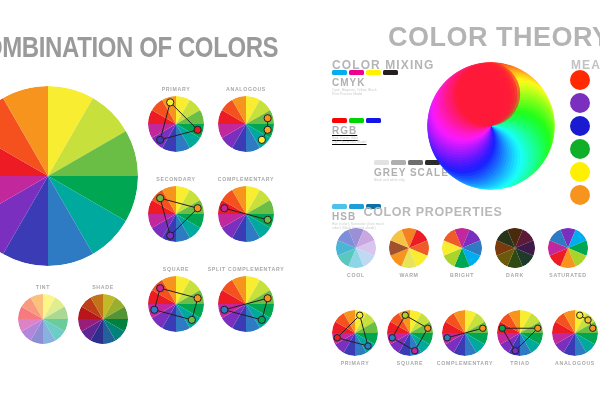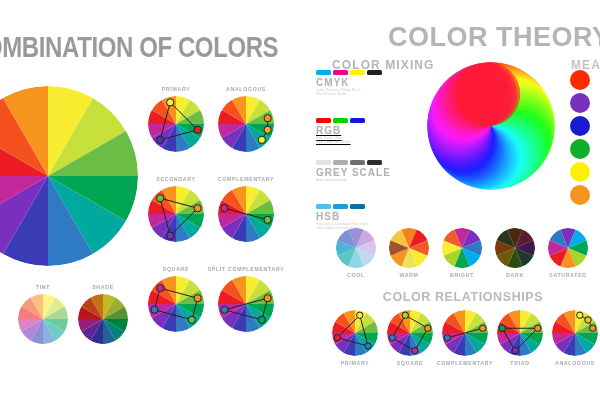--- a/index.html
+++ b/index.html
@@ -31,21 +31,21 @@
     position:absolute;left:332px;top:58px;
     font-weight:bold;font-size:12px;color:#b5b5b5;letter-spacing:1.1px;
   }
   .mean-head{
     position:absolute;left:571px;top:58px;
     font-weight:bold;font-size:12px;color:#c2c2c2;letter-spacing:1.1px;
     white-space:nowrap;overflow:hidden;width:29px;
   }
 
   
-  .mix-block{position:absolute;left:316px;}
+  .mix-block{position:absolute;left:332px;}
   .sw-row{display:flex;gap:2px;margin-bottom:2px;}
   .sw{width:15px;height:5px;border-radius:1.5px;}
   .mix-name{font-weight:bold;font-size:10px;color:#b0b0b0;letter-spacing:1px;line-height:11px;}
   .mix-desc{font-size:3.2px;color:#c9c9c9;line-height:4.4px;letter-spacing:0.1px;}
 
   
   .wlabel{
     position:absolute;text-align:center;
     font-size:5.2px;font-weight:bold;color:#a9a9a9;letter-spacing:0.7px;
     white-space:nowrap;
@@ -291,21 +291,21 @@
       <div class="mix-block" style="top: 118px; text-decoration: underline;">
         <div class="sw-row">
           <div class="sw" style="background: rgb(255, 0, 0);"></div>
           <div class="sw" style="background: rgb(0, 212, 0);"></div>
           <div class="sw" style="background: rgb(20, 20, 230);"></div>
         </div>
         <div class="mix-name">RGB</div>
         <div class="mix-desc">Red, Green, Blue</div>
         <div class="mix-desc">Light Generated Model</div>
       </div>
-      <div class="mix-block" style="top: 160px;">
+      <div class="mix-block" style="top: 160px; margin-left: 42px;">
         <div class="sw-row">
           <div class="sw" style="background: rgb(226, 226, 226);"></div>
           <div class="sw" style="background: rgb(175, 175, 175);"></div>
           <div class="sw" style="background: rgb(110, 110, 110);"></div>
           <div class="sw" style="background: rgb(43, 43, 43);"></div>
         </div>
         <div class="mix-name">GREY SCALE</div>
         <div class="mix-desc">Black and white only</div>
       </div>
       <div class="mix-block" style="top: 204px;">
@@ -400,20 +400,21 @@
   <div class="mean-head">MEA</div>
   <div id="meaning-area">
       <div class="mdot" style="left: 570px; top: 70px; width: 20px; height: 20px; background: rgb(255, 42, 0);"></div>
       <div class="mdot" style="left: 570px; top: 93px; width: 20px; height: 20px; background: rgb(123, 47, 191);"></div>
       <div class="mdot" style="left: 570px; top: 116px; width: 20px; height: 20px; background: rgb(26, 26, 208);"></div>
       <div class="mdot" style="left: 570px; top: 139px; width: 20px; height: 20px; background: rgb(15, 175, 42);"></div>
       <div class="mdot" style="left: 570px; top: 162px; width: 20px; height: 20px; background: rgb(255, 239, 0);"></div>
       <div class="mdot" style="left: 570px; top: 185px; width: 20px; height: 20px; background: rgb(247, 148, 30);"></div>
     </div>
 
+  <div class="sec-head" style="left:433px;top:205px;font-size:12.5px;transform:translateX(-50%);">COLOR PROPERTIES</div>
   <div id="props-area">
       <div class="wheel" style="left: 336px; top: 228px; width: 40px; height: 40px;">
         <svg width="40" height="40" viewBox="0 0 40 40">
           <path d="M 20 20 L 12.35 1.52 A 20 20 0 0 1 27.65 1.52 Z" fill="#9B8FD6"></path>
           <path d="M 20 20 L 27.65 1.52 A 20 20 0 0 1 38.48 12.35 Z" fill="#C9A7E0"></path>
           <path d="M 20 20 L 38.48 12.35 A 20 20 0 0 1 38.48 27.65 Z" fill="#D7C6EE"></path>
           <path d="M 20 20 L 38.48 27.65 A 20 20 0 0 1 27.65 38.48 Z" fill="#BFD9F2"></path>
           <path d="M 20 20 L 27.65 38.48 A 20 20 0 0 1 12.35 38.48 Z" fill="#8FD5E8"></path>
           <path d="M 20 20 L 12.35 38.48 A 20 20 0 0 1 1.52 27.65 Z" fill="#5BC8C0"></path>
           <path d="M 20 20 L 1.52 27.65 A 20 20 0 0 1 1.52 12.35 Z" fill="#49B6D6"></path>
@@ -468,21 +469,20 @@
           <path d="M 20 20 L 38.48 27.65 A 20 20 0 0 1 27.65 38.48 Z" fill="#A8D42C"></path>
           <path d="M 20 20 L 27.65 38.48 A 20 20 0 0 1 12.35 38.48 Z" fill="#F7941E"></path>
           <path d="M 20 20 L 12.35 38.48 A 20 20 0 0 1 1.52 27.65 Z" fill="#ED1C24"></path>
           <path d="M 20 20 L 1.52 27.65 A 20 20 0 0 1 1.52 12.35 Z" fill="#C2279B"></path>
           <path d="M 20 20 L 1.52 12.35 A 20 20 0 0 1 12.35 1.52 Z" fill="#2E7BC4"></path>
         </svg>
       </div>
       <div class="wlabel" style="left: 568px; top: 272px; transform: translateX(-50%);">SATURATED</div>
     </div>
 
-  <div class="sec-head" style="left:463px;top:290px;font-size:12.5px;transform:translateX(-50%);">COLOR RELATIONSHIPS</div>
   <div id="rel-area">
       <div style="position: absolute; left: 332px; top: 310px; width: 46px; height: 46px;">
         <div class="wheel" style="left: 0px; top: 0px; width: 46px; height: 46px;">
           <svg width="46" height="46" viewBox="0 0 46 46">
             <path d="M 23 23 L 23.00 0.00 A 23 23 0 0 1 34.50 3.08 Z" fill="#F9ED32"></path>
             <path d="M 23 23 L 34.50 3.08 A 23 23 0 0 1 42.92 11.50 Z" fill="#C7E03C"></path>
             <path d="M 23 23 L 42.92 11.50 A 23 23 0 0 1 46.00 23.00 Z" fill="#6BBE45"></path>
             <path d="M 23 23 L 46.00 23.00 A 23 23 0 0 1 42.92 34.50 Z" fill="#00A651"></path>
             <path d="M 23 23 L 42.92 34.50 A 23 23 0 0 1 34.50 42.92 Z" fill="#00A99D"></path>
             <path d="M 23 23 L 34.50 42.92 A 23 23 0 0 1 23.00 46.00 Z" fill="#2E7BC4"></path>

